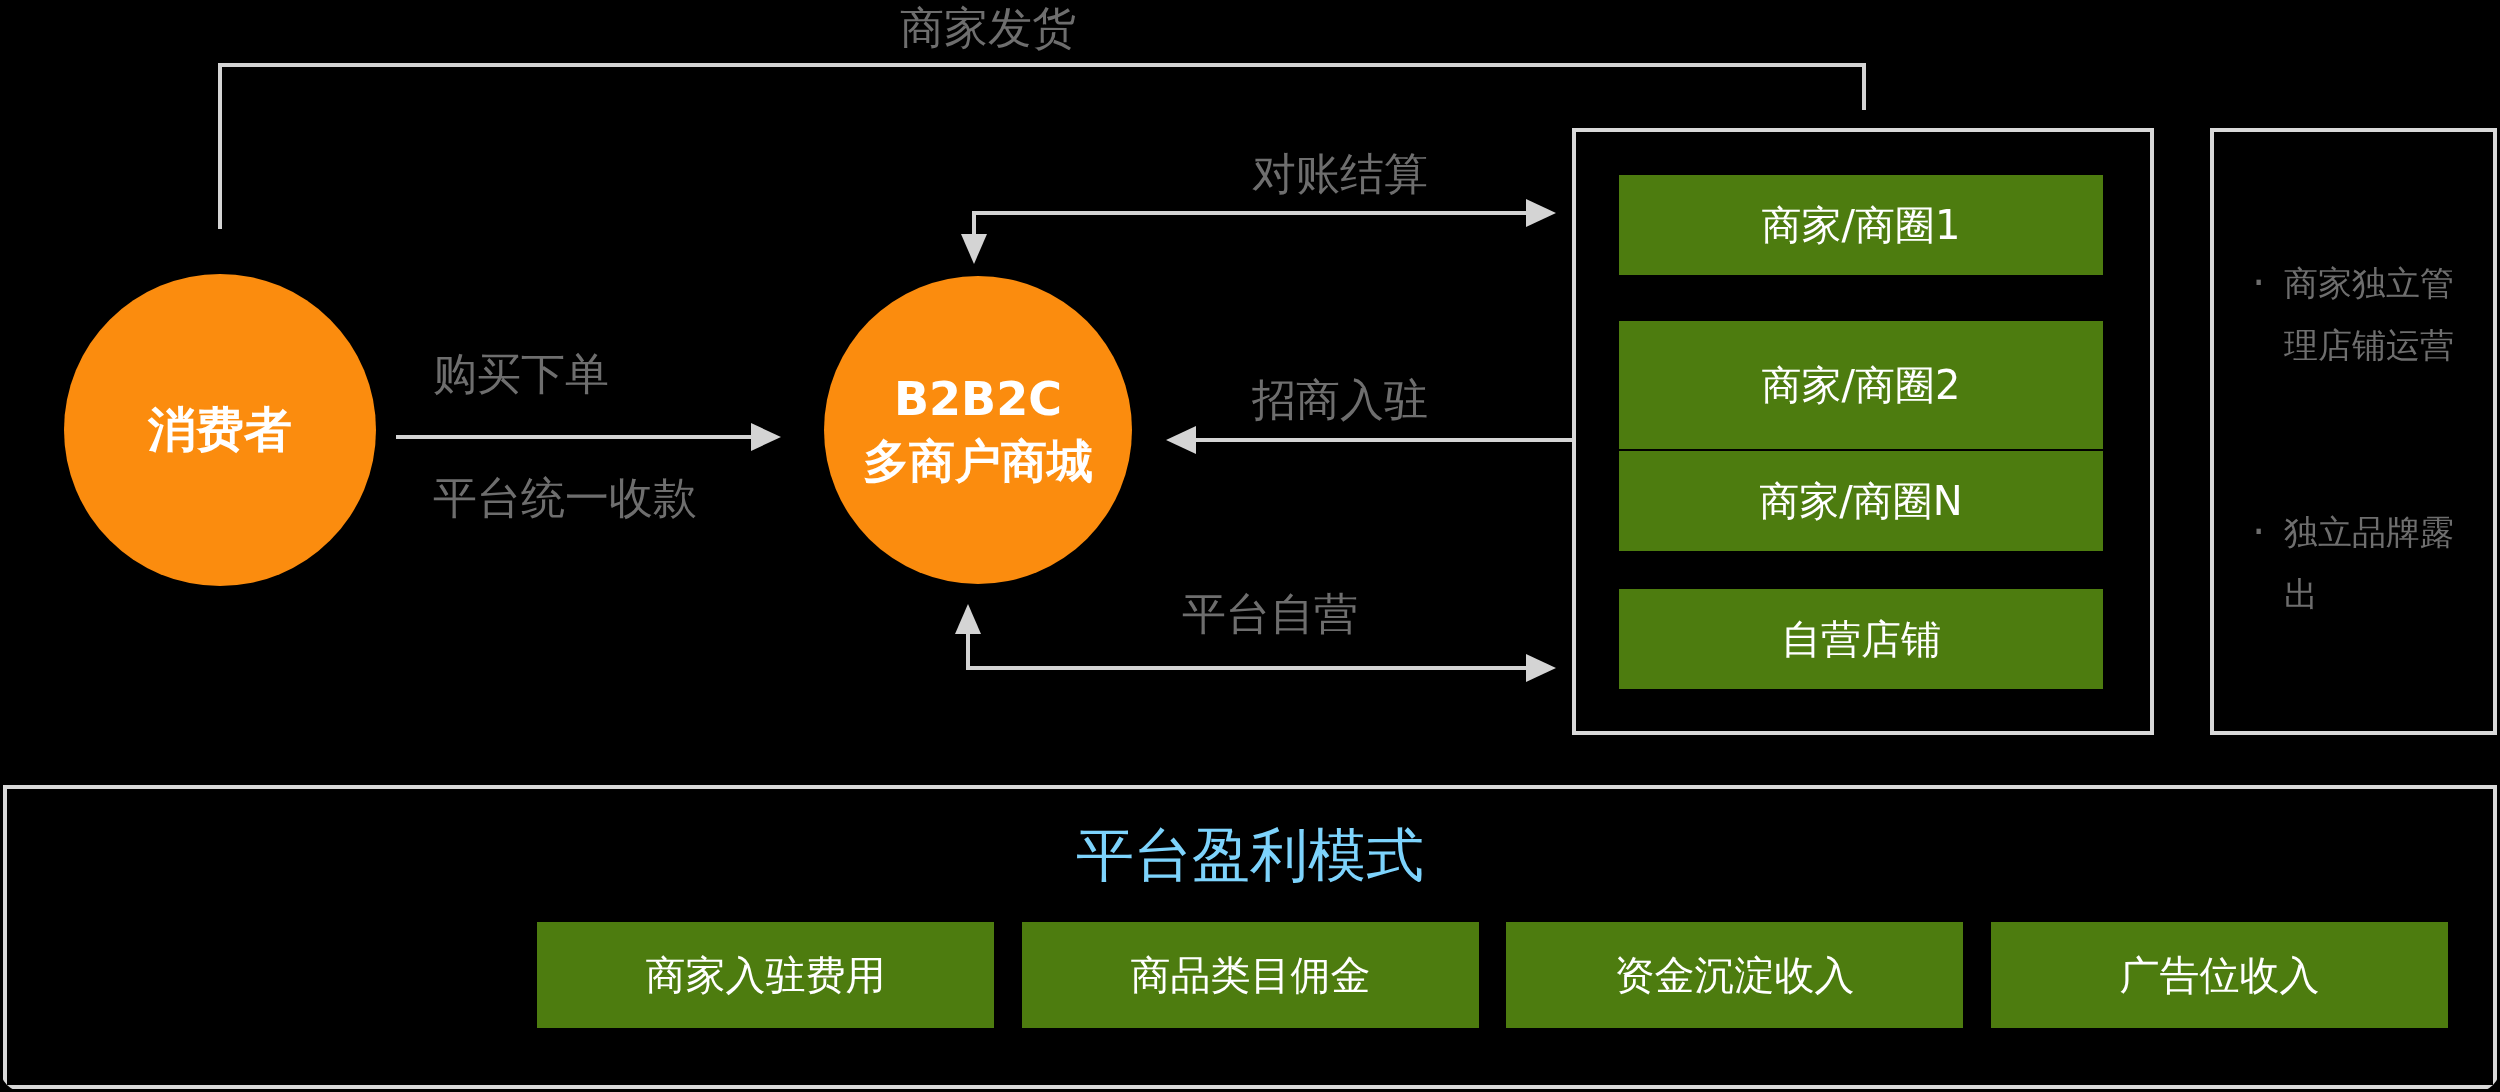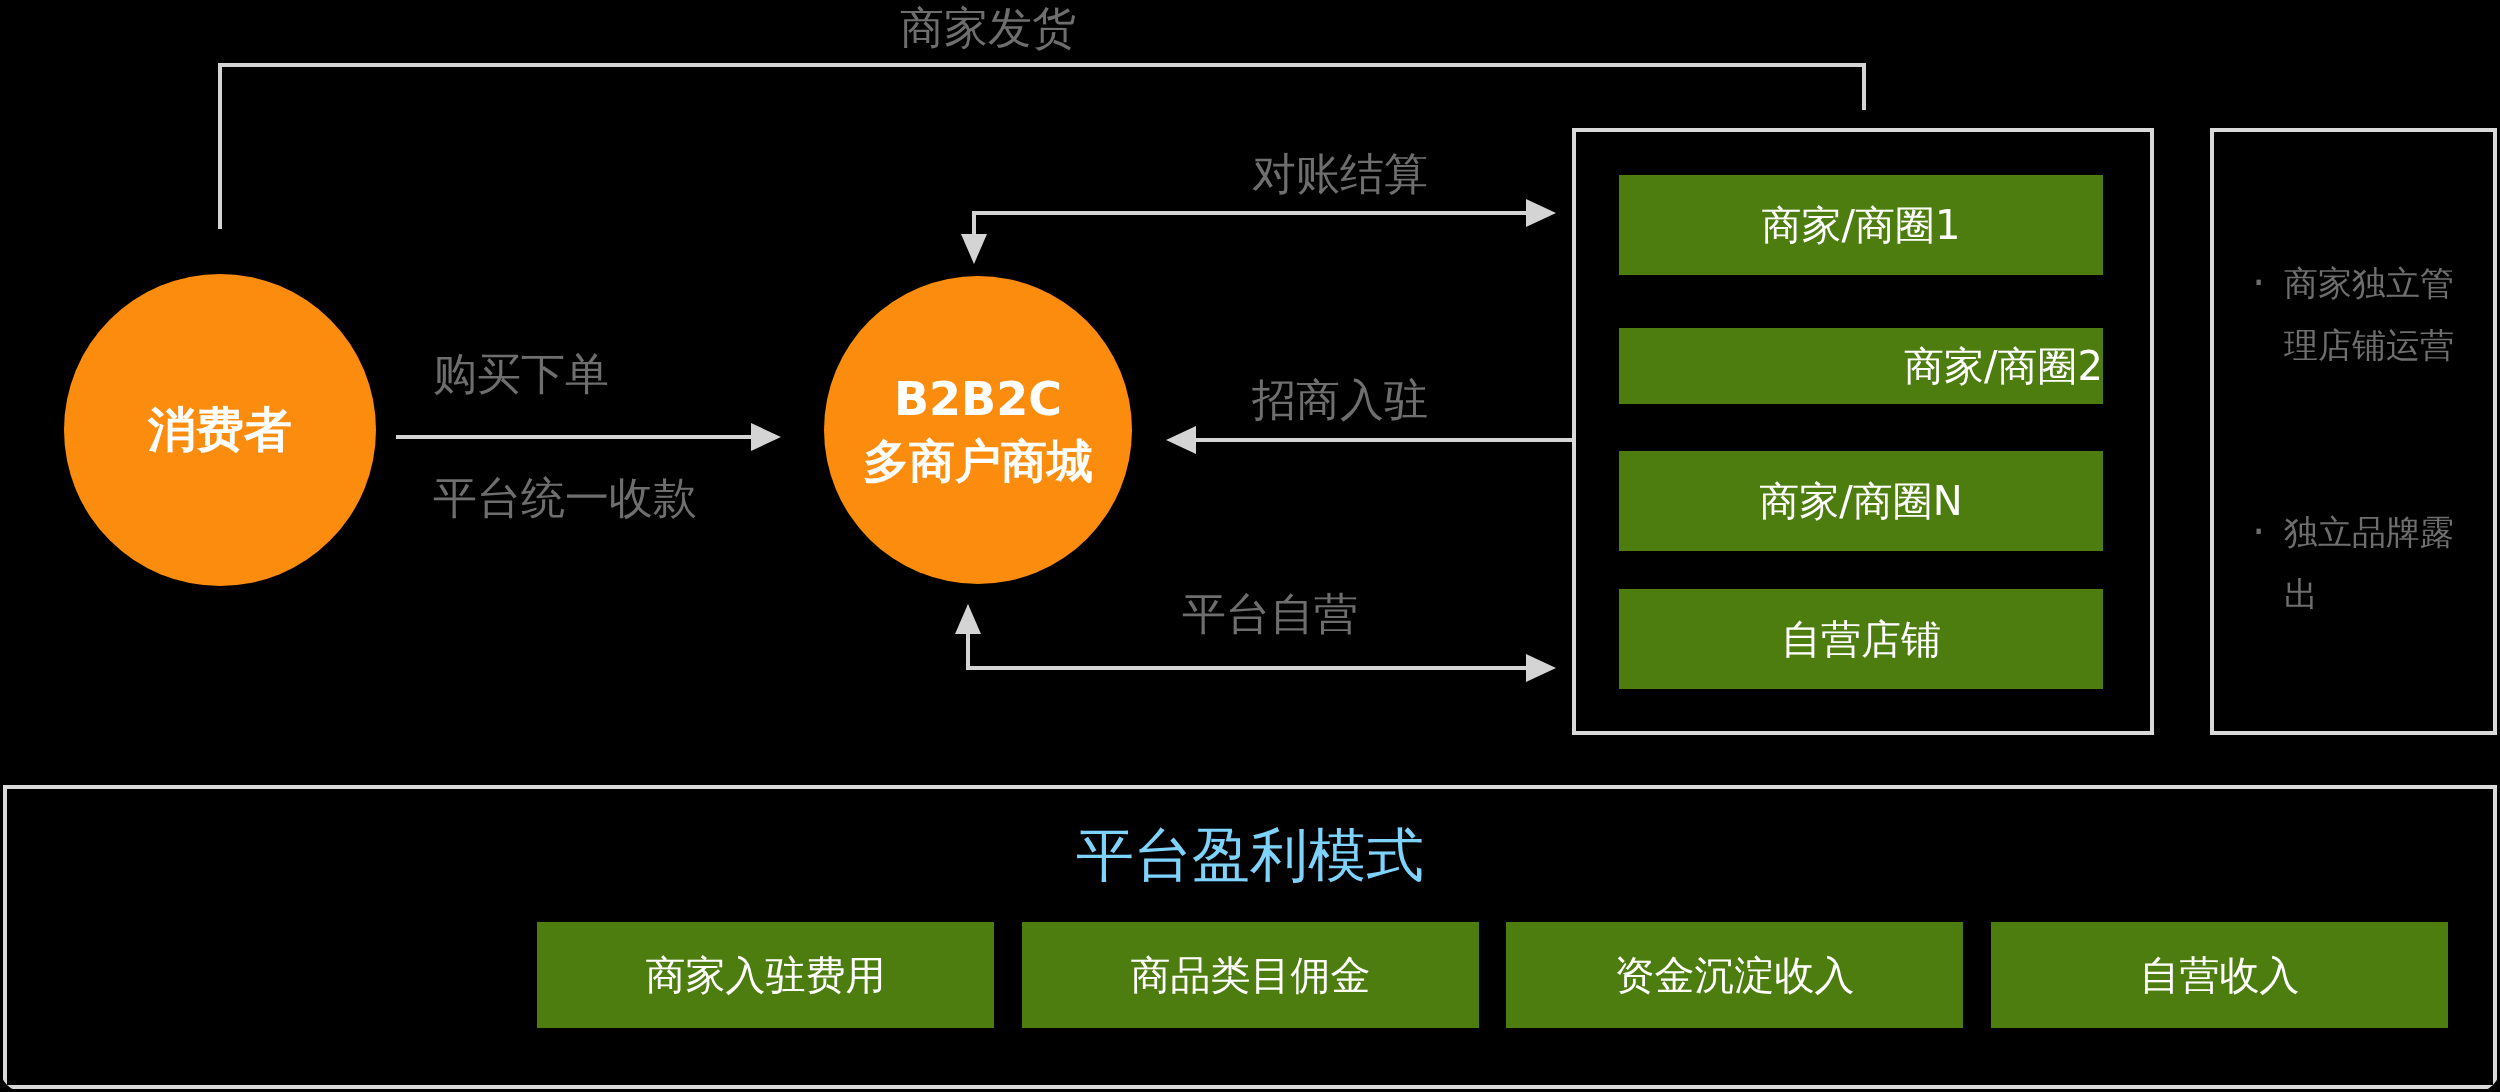--- a/index.html
+++ b/index.html
@@ -73,21 +73,21 @@
   <div class="glabel center" style="left:1080px;top:586px;width:380px;">平台自营</div>
   <div class="line" style="left:966px;top:632px;width:4px;height:38px;"></div>
   <div class="ah ah-up" style="left:955px;top:604px;"></div>
   <div class="line" style="left:966px;top:666px;width:566px;height:4px;"></div>
   <div class="ah ah-right" style="left:1526px;top:654px;"></div>
 
   <div class="wbox" style="left:1572px;top:128px;width:582px;height:607px;"></div>
   <div class="obox" style="left:1619px;top:175px;width:484px;height:100px;">
     <span>商家/商圈1</span>
   </div>
-  <div class="obox" style="left:1619px;top:328px;width:484px;height:76px;justify-content:flex-end;">
+  <div class="obox" style="left:1619px;top:321px;width:484px;height:128px;">
     <span>商家/商圈2</span>
   </div>
   <div class="obox" style="left:1619px;top:451px;width:484px;height:100px;">
     <span>商家/商圈N</span>
   </div>
   <div class="obox" style="left:1619px;top:589px;width:484px;height:100px;">
     <span>自营店铺</span>
   </div>
 
   <div class="wbox" style="left:2210px;top:128px;width:287px;height:607px;"></div>
@@ -106,16 +106,16 @@
   <div class="obox" style="left:537px;top:922px;width:457px;height:106px;">
     <span>商家入驻费用</span>
   </div>
   <div class="obox" style="left:1022px;top:922px;width:457px;height:106px;">
     <span>商品类目佣金</span>
   </div>
   <div class="obox" style="left:1506px;top:922px;width:457px;height:106px;">
     <span>资金沉淀收入</span>
   </div>
   <div class="obox" style="left:1991px;top:922px;width:457px;height:106px;">
-    <span>自营收入</span>
+    <span>广告位收入</span>
   </div>
 
 </div>
 
 </body></html>

